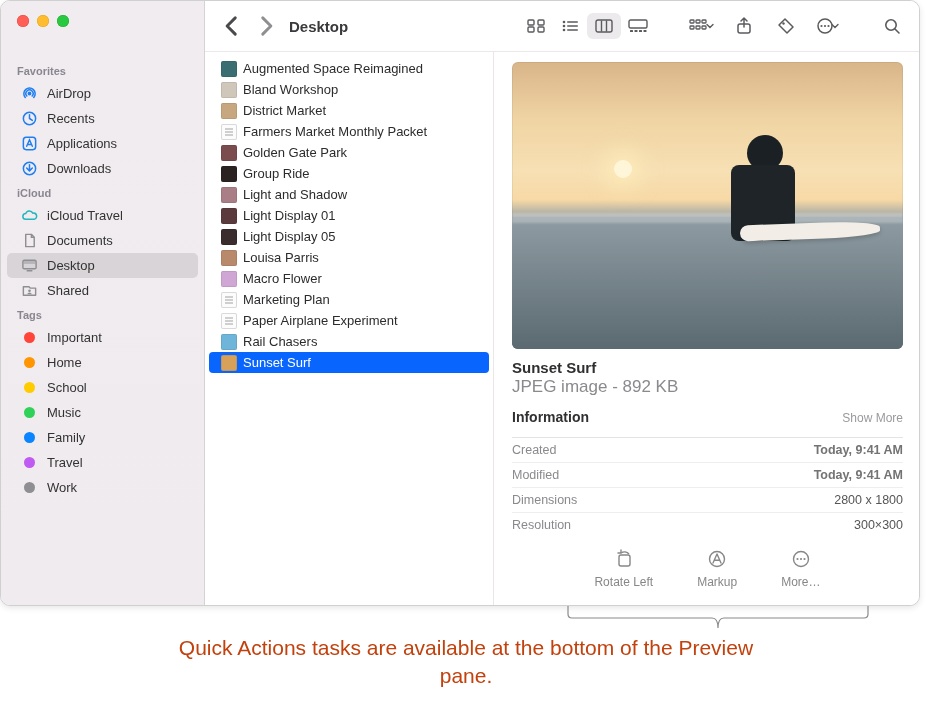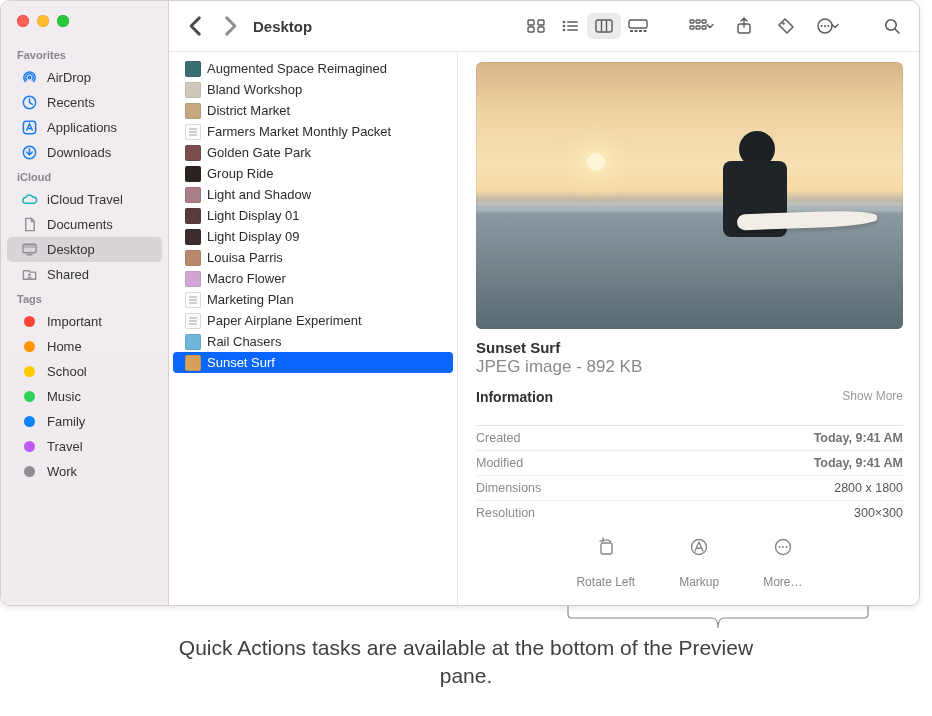--- a/index.html
+++ b/index.html
@@ -18,26 +18,27 @@
     border: 1px solid #d0d0d0;
     border-radius: 10px;
     overflow: hidden;
     display: flex;
     box-shadow: 0 2px 6px rgba(0,0,0,0.1);
     background: #fff;
     position: relative;
   }
   
   .sidebar {
-    width: 168px;
+    width: 204px;
     background: linear-gradient(#f1ecf0,#f0ebef);
     display: flex;
     flex-direction: column;
     padding-bottom: 10px;
     border-right: 1px solid #d6d2d5;
+    gap: 16px;
   }
   .traffic-lights {
     display: flex;
     gap: 8px;
     padding: 14px 0 16px 16px;
   }
   .tl { width: 12px; height: 12px; border-radius: 50%; }
   .tl.red { background:#ff5f57; box-shadow: inset 0 0 0 .5px #e1493f; }
   .tl.yellow { background:#febc2e; box-shadow: inset 0 0 0 .5px #e1a325; }
   .tl.green { background:#28c840; box-shadow: inset 0 0 0 .5px #23a934; }
@@ -139,44 +140,44 @@
   .sun { position:absolute; left:26%; top:34%; width:18px; height:18px; border-radius:50%; background:#fff6da; box-shadow: 0 0 22px 10px rgba(255,240,190,.7);}
   .surfer { position:absolute; right:24%; top:22%; width:90px; height:150px; }
   .surfer .head{ width:36px;height:36px;border-radius:50%; background:#1b2024; position:absolute; top:10px; left:28px;}
   .surfer .body{ width:64px;height:76px;border-radius:8px; background:#1e2428; position:absolute; top:40px; left:12px;}
   .board { position:absolute; right:6%; top:56%; width:140px; height:16px; background:#f2eee7; border-radius:8px 40% 40% 8px; transform:rotate(-2deg); box-shadow:0 2px 4px rgba(0,0,0,.2);}
   .waterline{ position:absolute; left:0; right:0; top:54%; height:46%; background:linear-gradient(#8f9ca3,#5b6a70);}
   .wave { position:absolute; left:0; right:0; top:52.5%; height:10px; background:rgba(255,255,255,.25); filter:blur(1px);}
 
   .pv-title { font-weight:600; font-size:15px; margin-top:10px; color:#2f2f31;}
   .pv-sub { font-size:17px; color:#8a8a8e; margin-top:1px;}
-  .info-head { display:flex; justify-content:space-between; align-items:flex-start; margin-top:12px; border-bottom:1px solid #e5e3e5; padding-bottom:20px;}
+  .info-head { display:flex; justify-content:space-between; align-items:flex-end; margin-top:12px; border-bottom:1px solid #e5e3e5; padding-bottom:12px;}
   .info-head .lbl{ font-weight:600; font-size:14px; color:#303032;}
   .info-head .more{ font-size:12px; color:#9a9a9e; }
   .info-row { display:flex; justify-content:space-between; font-size:12.5px; padding:5px 0; border-bottom:1px solid #efedef; }
   .info-row .k{ color:#8a8a8e;}
   .info-row .v{ color:#737373; font-weight:700;}
   .info-row:last-of-type{ border-bottom:none; }
   .info-row.light .v{ font-weight:400; color:#555;}
 
   .quick-actions {
     margin-top:auto; display:flex; justify-content:center; gap:44px; padding:12px 0 8px;
     color:#878789;
   }
-  .qa { display:flex; flex-direction:column; align-items:center; gap:18px; font-size:12px;}
+  .qa { display:flex; flex-direction:column; align-items:center; gap:6px; font-size:12px;}
   .qa .qicon{ width:20px; height:20px; display:flex; align-items:center; justify-content:center;}
 
   
   .callout-bracket {
     position:absolute; left:568px; top:606px; width:300px; height:22px;
   }
   .callout-bracket svg{ width:100%; height:100%; overflow:visible;}
   .callout-text{
     position:absolute; left:176px; top:634px; width:580px; text-align:center;
-    font-size:21px; color:#404040; line-height:1.35;
+    font-size:21px; color:#c2410c; line-height:1.35;
   }
 </style>
 </head>
 <body>
 
 <div class="window">
 
   <div class="sidebar">
     <div class="traffic-lights">
       <div class="tl red"></div>
@@ -433,21 +434,21 @@
           <div class="file-item">
             <div class="thumb" style="background: rgb(169, 126, 134);"></div>
             <span>Light and Shadow</span>
           </div>
           <div class="file-item">
             <div class="thumb" style="background: rgb(91, 58, 61);"></div>
             <span>Light Display 01</span>
           </div>
           <div class="file-item">
             <div class="thumb" style="background: rgb(59, 44, 45);"></div>
-            <span>Light Display 09</span>
+            <span>Light Display 05</span>
           </div>
           <div class="file-item">
             <div class="thumb" style="background: rgb(184, 138, 107);"></div>
             <span>Louisa Parris</span>
           </div>
           <div class="file-item">
             <div class="thumb" style="background: rgb(208, 167, 212);"></div>
             <span>Macro Flower</span>
           </div>
           <div class="file-item">

